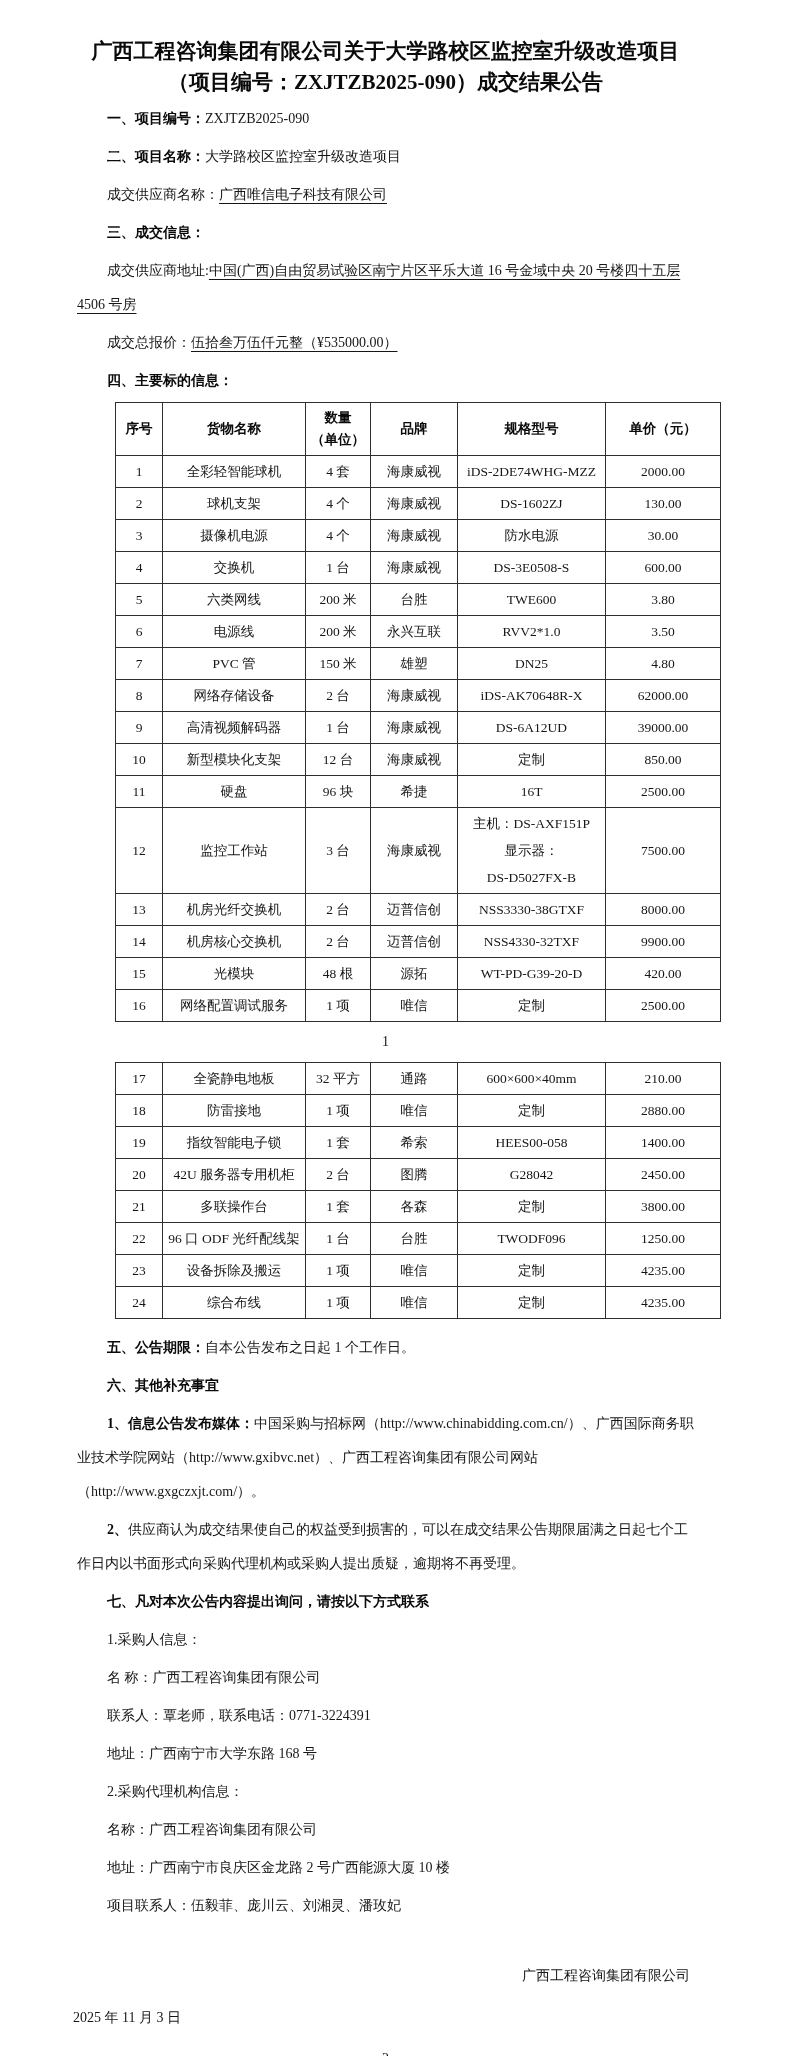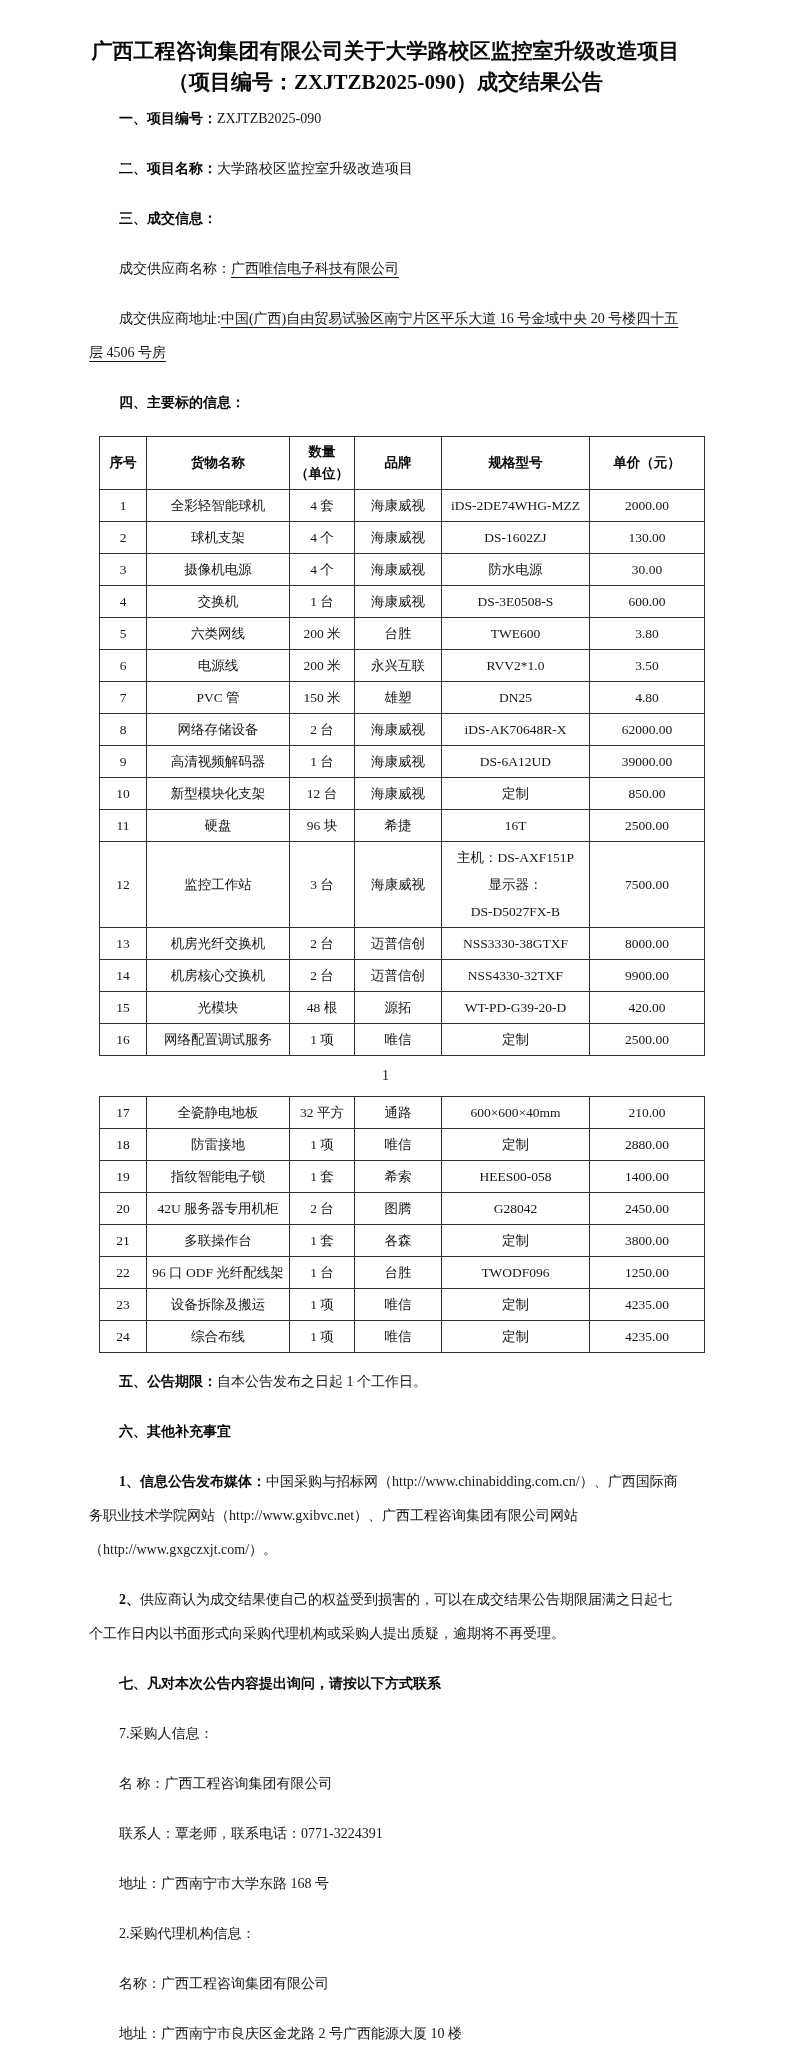--- a/index.html
+++ b/index.html
@@ -11,30 +11,30 @@
     padding:36px 102px 0 73px;
     overflow:hidden;
   }
   .title{
     margin:0;
     font-size:21px;font-weight:bold;
     line-height:31px;text-align:center;
     color:#0a0a0a;
   }
   .ln{
-    margin:16px;font-size:14px;line-height:34px;
+    margin:4px;font-size:14px;line-height:34px;
     color:#161616;
   }
   .ln.indent{text-indent:30px;}
   .ln.first{margin-top:4px;}
   .lbl-b{font-weight:bold;color:#0a0a0a;}
   .uline{text-decoration:underline;text-underline-offset:4px;}
   table.items{
     border-collapse:collapse;table-layout:fixed;
-    width:605px;margin-left:26px;
+    width:605px;margin-left:42px;
     font-size:13.5px;color:#161616;
   }
   table.items td,table.items th{
     border:1px solid #2f2f2f;
     text-align:center;vertical-align:middle;
     padding:2px 3px;line-height:27px;
     overflow:hidden;
   }
   table.items th{font-weight:bold;line-height:22px;height:48px;color:#0a0a0a;}
   table.t1 tr{height:31px;}
@@ -54,26 +54,27 @@
 <body>
 
 <div class="page">
 
   <h1 class="title">广西工程咨询集团有限公司关于大学路校区监控室升级改造项目（项目编号：ZXJTZB2025-090）成交结果公告</h1>
 
   <p class="ln indent first"><span class="lbl-b">一、项目编号：</span><span>ZXJTZB2025-090</span></p>
 
   <p class="ln indent"><span class="lbl-b">二、项目名称：</span><span>大学路校区监控室升级改造项目</span></p>
 
+  <p class="ln indent"><span>成交供应商名称：</span><span class="uline">广西唯信电子科技有限公司</span></p>
+
   <p class="ln indent"><span class="lbl-b">三、成交信息：</span></p>
 
-  <p class="ln indent"><span>成交供应商名称：</span><span class="uline">广西唯信电子科技有限公司</span></p>
-
   <p class="ln indent"><span>成交供应商地址:</span><span class="uline">中国(广西)自由贸易试验区南宁片区平乐大道 16 号金域中央 20 号楼四十五层 4506 号房</span></p>
 
+  <p class="ln indent"><span>成交总报价：</span><span class="uline">伍拾叁万伍仟元整（¥535000.00）</span></p>
 
   <p class="ln indent"><span class="lbl-b">四、主要标的信息：</span></p>
 
   <table class="items t1 after-heading">
     <colgroup>
       <col style="width:47px">
         <col style="width:143px">
         <col style="width:65px">
         <col style="width:87px">
         <col style="width:148px">
@@ -327,21 +328,21 @@
   <p class="ln indent after-table"><span class="lbl-b">五、公告期限：</span><span>自本公告发布之日起 1 个工作日。</span></p>
 
   <p class="ln indent"><span class="lbl-b">六、其他补充事宜</span></p>
 
   <p class="ln indent"><span class="lbl-b">1、信息公告发布媒体：</span><span>中国采购与招标网（http://www.chinabidding.com.cn/）、广西国际商务职业技术学院网站（http://www.gxibvc.net）、广西工程咨询集团有限公司网站（http://www.gxgczxjt.com/）。</span></p>
 
   <p class="ln indent"><span class="lbl-b">2、</span><span>供应商认为成交结果使自己的权益受到损害的，可以在成交结果公告期限届满之日起七个工作日内以书面形式向采购代理机构或采购人提出质疑，逾期将不再受理。</span></p>
 
   <p class="ln indent"><span class="lbl-b">七、凡对本次公告内容提出询问，请按以下方式联系</span></p>
 
-  <p class="ln indent">7.采购人信息：</p>
+  <p class="ln indent">1.采购人信息：</p>
   <p class="ln indent">名 称：广西工程咨询集团有限公司</p>
   <p class="ln indent">联系人：覃老师，联系电话：0771-3224391</p>
   <p class="ln indent">地址：广西南宁市大学东路 168 号</p>
   <p class="ln indent">2.采购代理机构信息：</p>
   <p class="ln indent">名称：广西工程咨询集团有限公司</p>
   <p class="ln indent">地址：广西南宁市良庆区金龙路 2 号广西能源大厦 10 楼</p>
   <p class="ln indent">项目联系人：伍毅菲、庞川云、刘湘灵、潘玫妃</p>
 
   <p class="footer-org">广西工程咨询集团有限公司</p>
   <p class="footer-date">2025 年 11 月 3 日</p>

